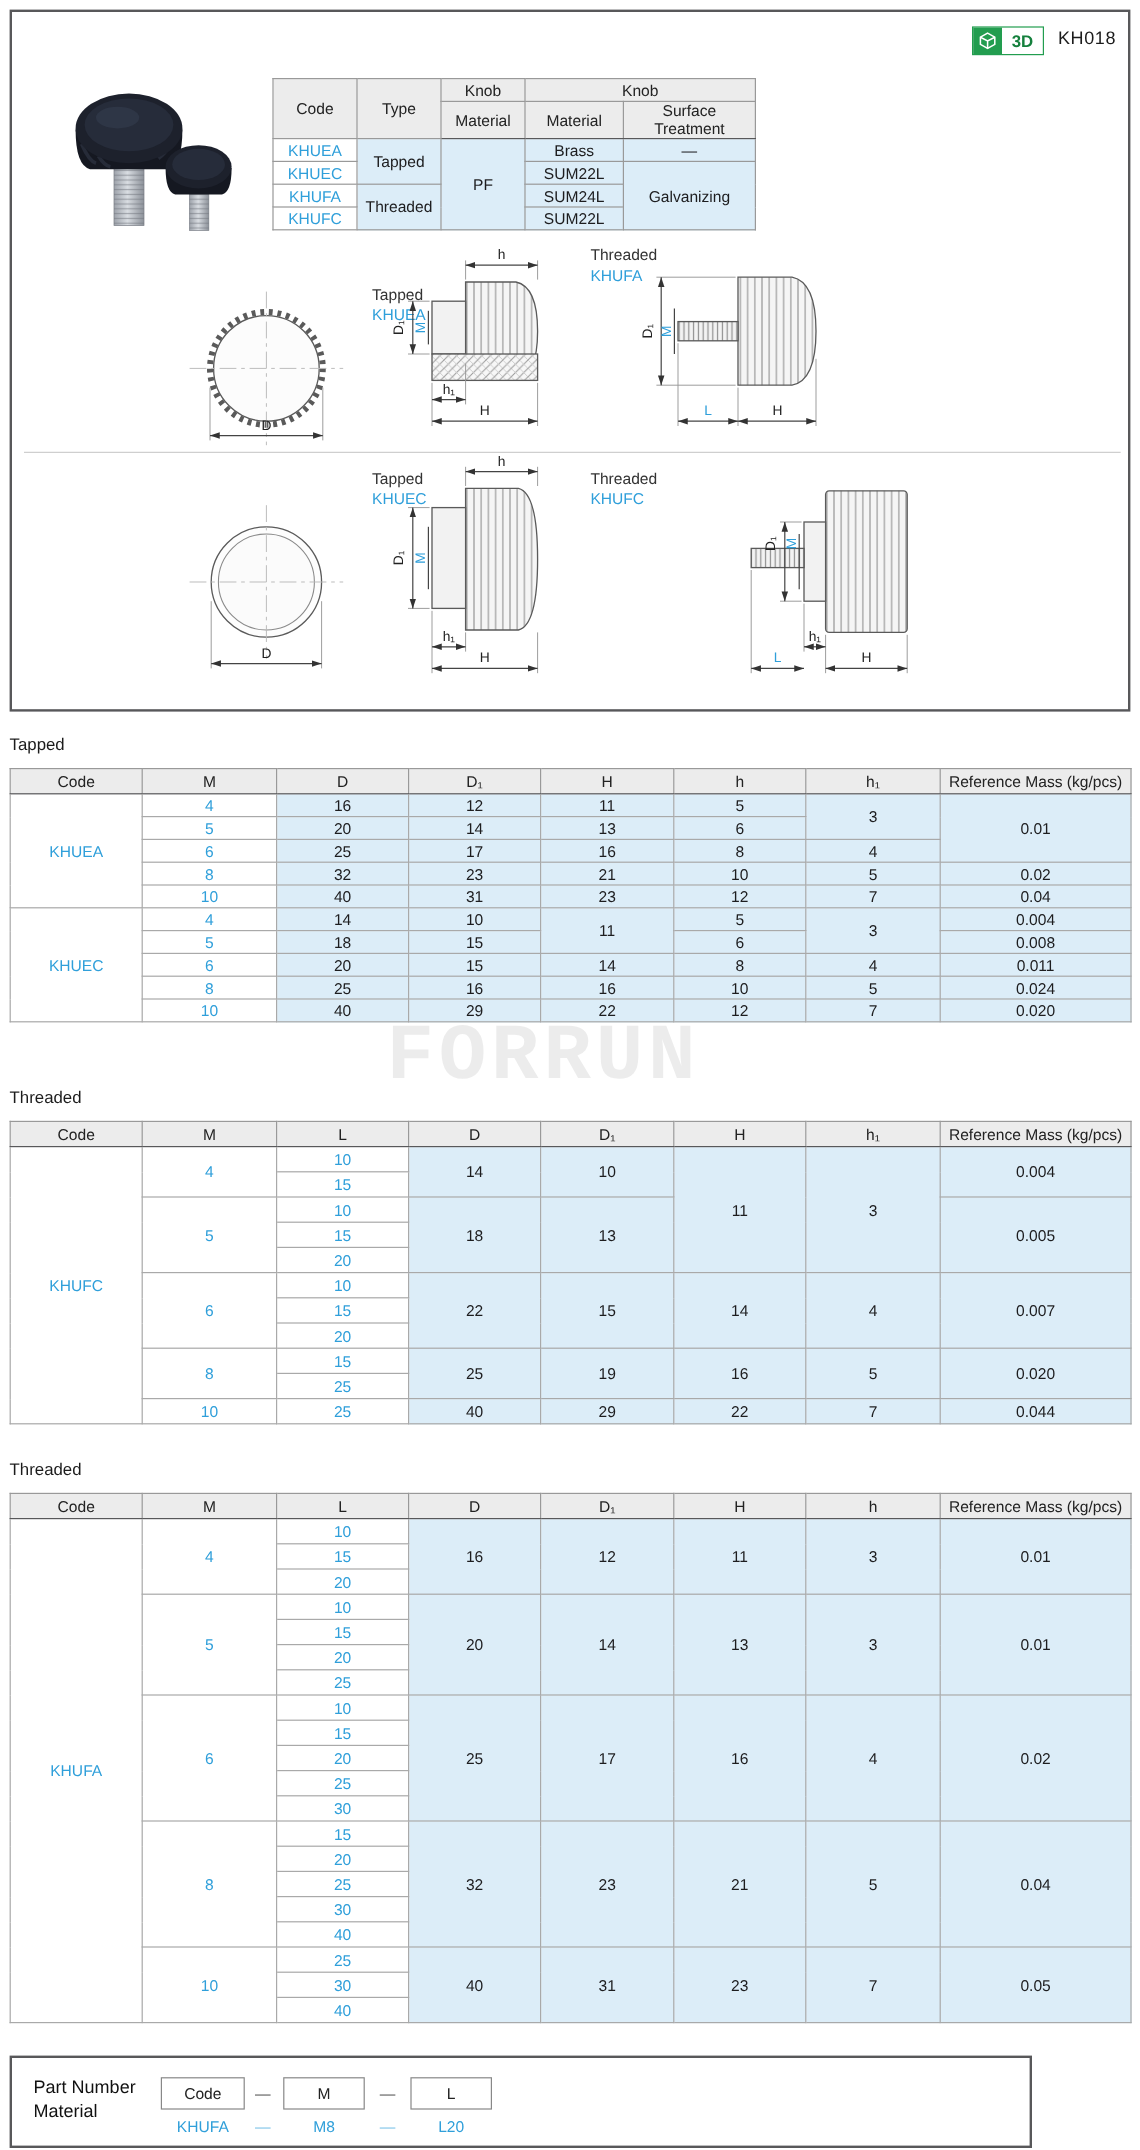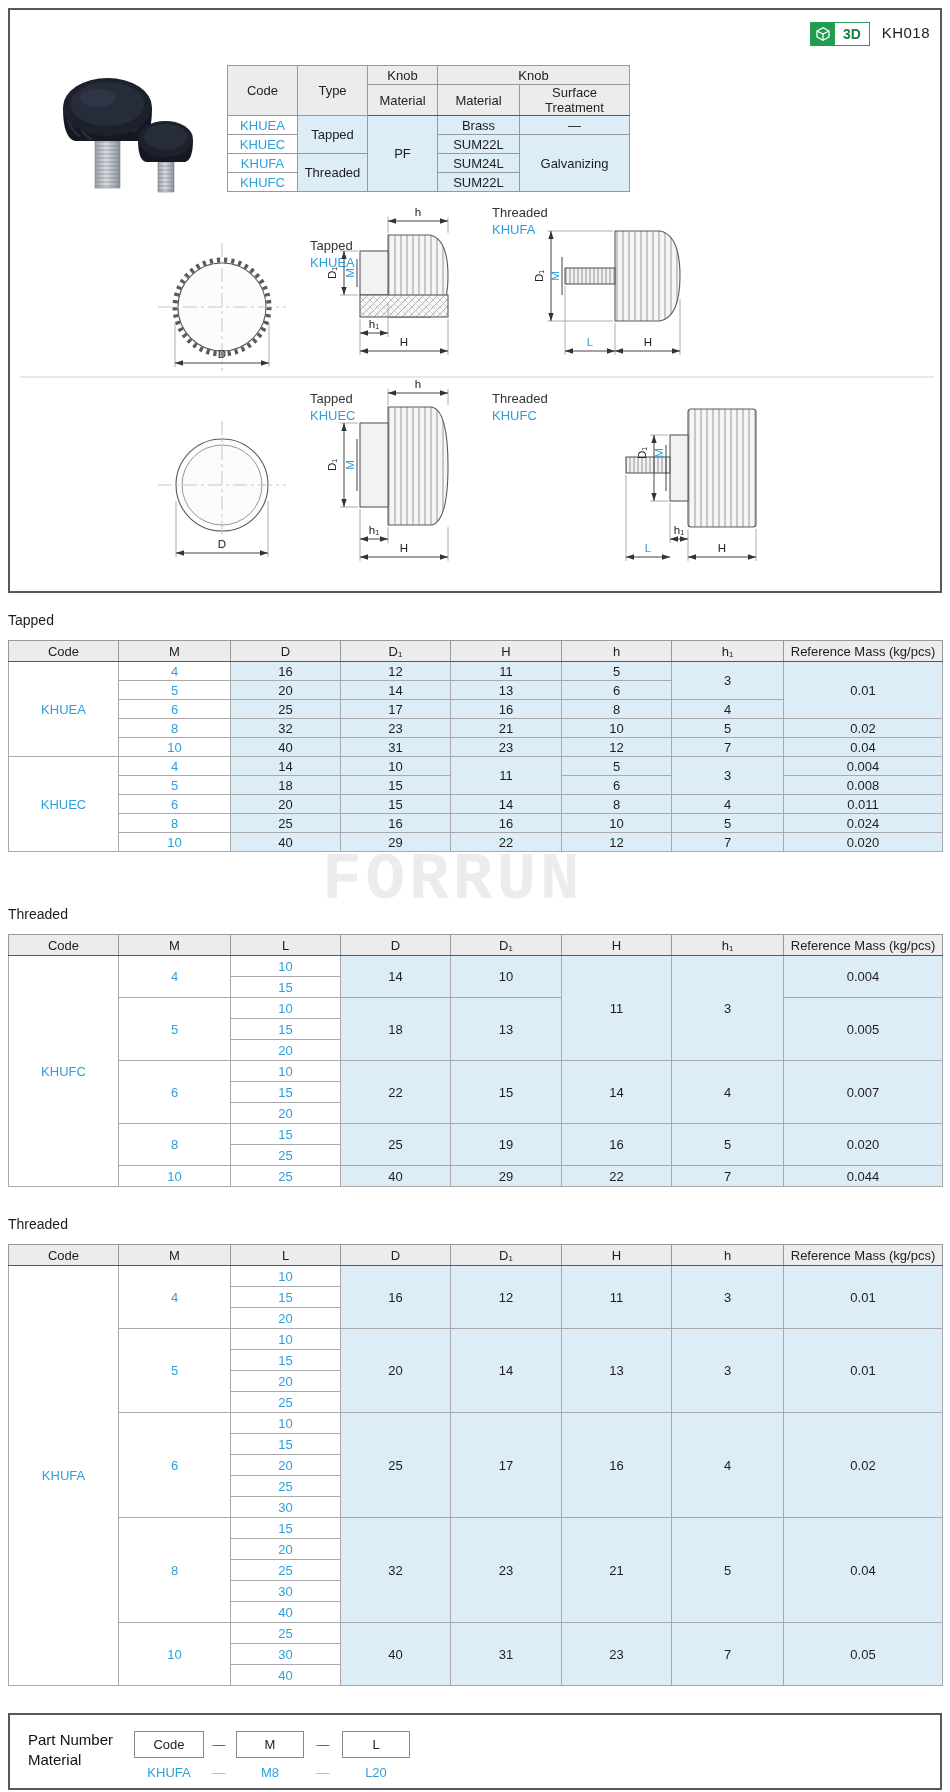--- a/index.html
+++ b/index.html
@@ -50,21 +50,21 @@
     border:1px solid #999; border-bottom:1.5px solid #58585a; height:21px; }
   .dim td { border:1px solid #a9a9a9; text-align:center; }
   .rh19 td { height:19px; }
   .rh21 td { height:21px; }
   .dim td.c-code { color:#2f9fda; background:#fff; }
   .dim td.c-key  { color:#2f9fda; background:#fff; }
   .dim td.c-val  { background:#dcedf8; color:#1d1d1f; }
   .dim tr.gs td { border-top:1.6px solid #6a6a6a; }
 
   
-  .pn-box { position:absolute; left:8px; top:1713px; width:934px; height:77px;
+  .pn-box { position:absolute; left:8px; top:1713px; width:852px; height:77px;
     border:2px solid #58585a; }
   .pn-label { position:absolute; left:18px; top:15px; font-size:15px; line-height:20px; color:#111; }
   .pn-cell { position:absolute; top:16px; height:27px; border:1.5px solid #888; background:#fff;
     display:flex; align-items:center; justify-content:center; font-size:13px; color:#222; }
   .pn-dash { position:absolute; top:16px; height:27px; width:24px; display:flex; align-items:center;
     justify-content:center; color:#555; font-size:13px; }
   .pn-val { position:absolute; top:48px; height:18px; display:flex; align-items:center;
     justify-content:center; font-size:13px; color:#2f9fda; }
   .pn-vdash { position:absolute; top:48px; height:18px; width:24px; display:flex; align-items:center;
     justify-content:center; color:#7fc4e8; font-size:13px; }

